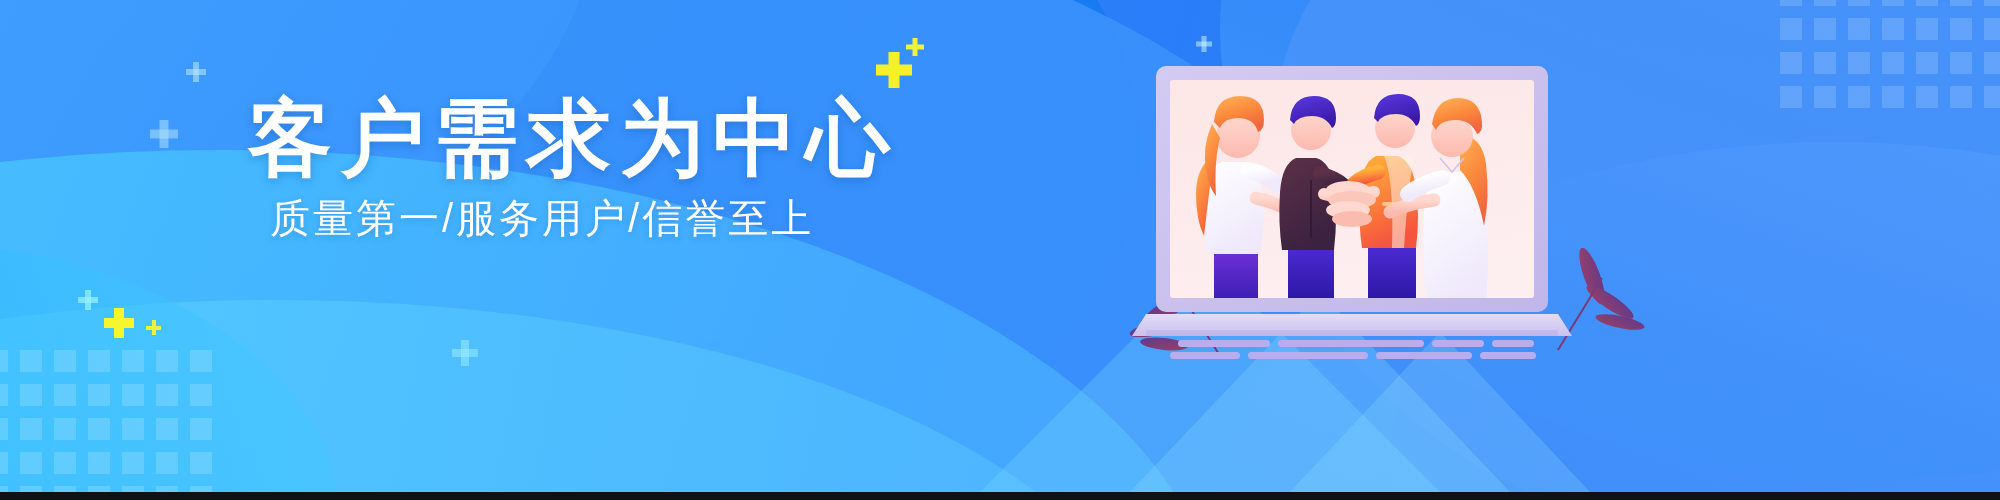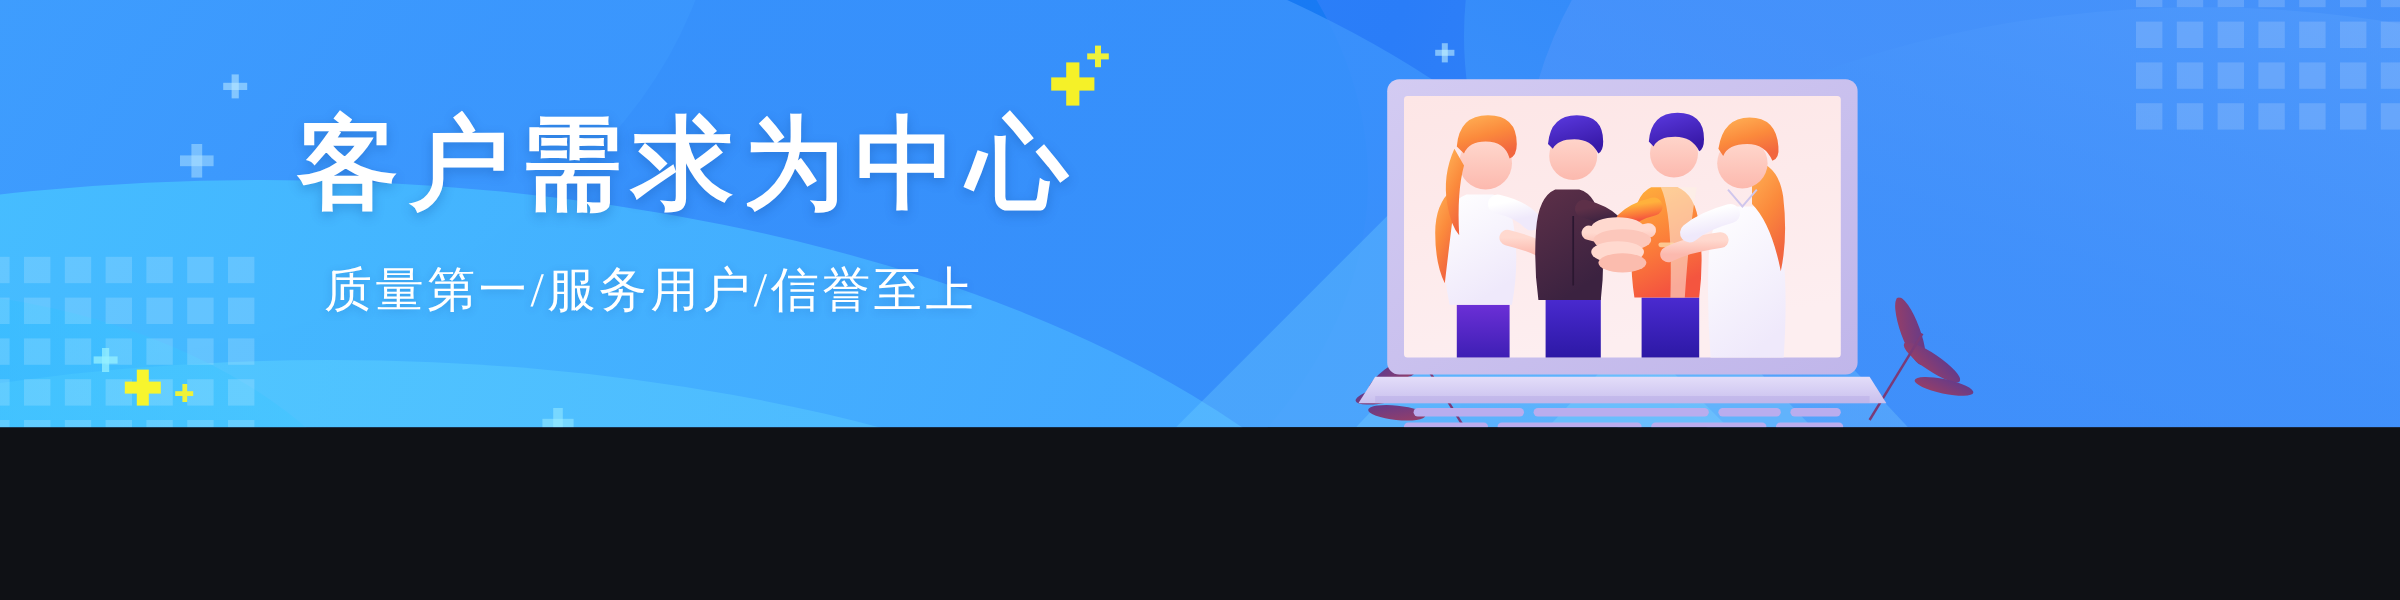--- a/index.html
+++ b/index.html
@@ -1,22 +1,22 @@
 <!DOCTYPE html>
 <html><head>
 <meta charset="utf-8">
 <title>Banner</title>
 <style>
   html,body{margin:0;padding:0;background:#0f1115;}
   *{box-sizing:border-box;}
   .banner{
     position:relative;
-    width:2000px;height:356px;
+    width:2000px;height:492px;
     overflow:hidden;
-    font-family:Liberation Serif, serif;
+    font-family:Liberation Sans, sans-serif;
     background:linear-gradient(110deg,#1f8dff 0%,#2f86fb 30%,#2a7df8 55%,#3d86f7 75%,#5b97f9 100%);
   }
 
   
   .wave{position:absolute;pointer-events:none;}
 
   .w-deep{
     left:-360px;top:-300px;width:1500px;height:900px;
     border-radius:50%;
     background:linear-gradient(135deg,#0e72f0 0%,#1578f3 60%,#1b7ef5 100%);
@@ -143,21 +143,21 @@
     margin:0;
     font-size:84px;
     line-height:1.0;
     font-weight:700;
     letter-spacing:9px;
     color:#ffffff;
     text-shadow:0 3px 10px rgba(10,60,140,.28);
     white-space:nowrap;
   }
   .subline{
-    margin:40px 0 0 22px;
+    margin:16px 0 0 22px;
     font-size:40px;
     line-height:1.1;
     font-weight:500;
     letter-spacing:3px;
     color:#ffffff;
     white-space:nowrap;
     text-shadow:0 2px 7px rgba(10,60,140,.22);
   }
 
   

